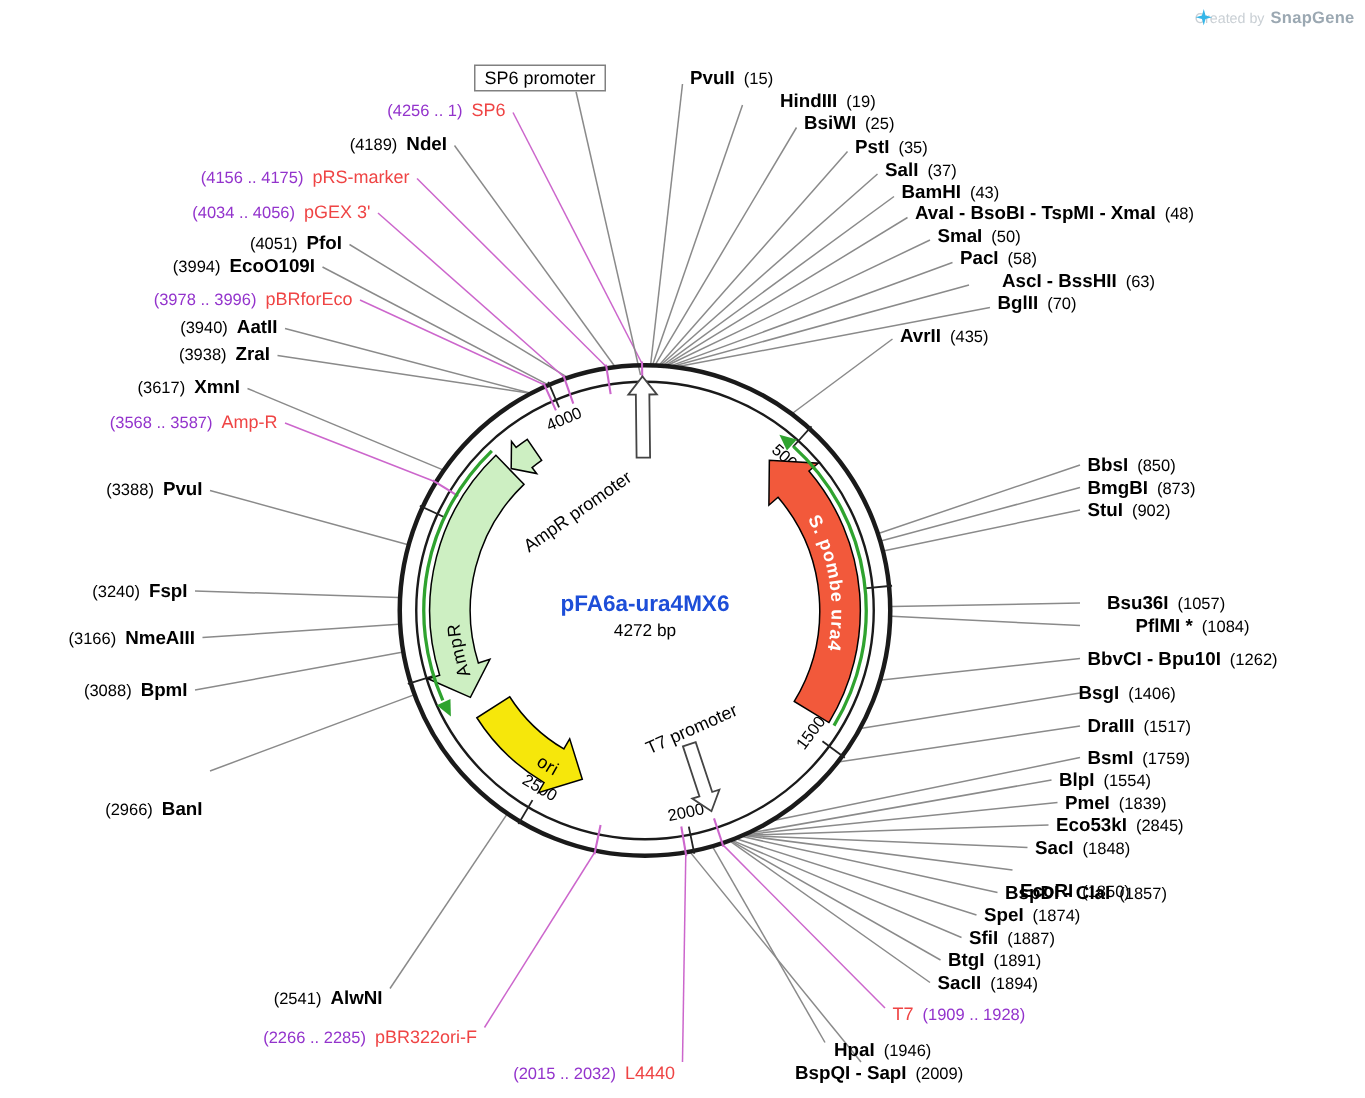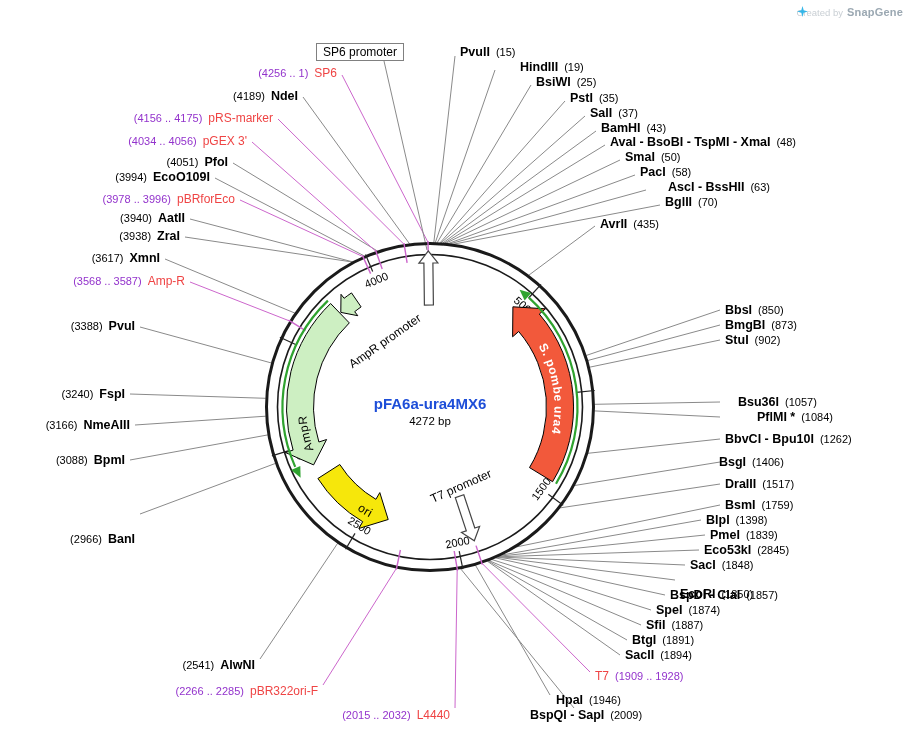--- a/index.html
+++ b/index.html
@@ -173,21 +173,21 @@
       <div class="map-label enzyme" style="top: 217px; left: 600px;"><span class="site-name">AvrII</span><span class="site-pos">(435)</span></div>
       <div class="map-label enzyme" style="top: 303px; left: 725px;"><span class="site-name">BbsI</span><span class="site-pos">(850)</span></div>
       <div class="map-label enzyme" style="top: 318px; left: 725px;"><span class="site-name">BmgBI</span><span class="site-pos">(873)</span></div>
       <div class="map-label enzyme" style="top: 333px; left: 725px;"><span class="site-name">StuI</span><span class="site-pos">(902)</span></div>
       <div class="map-label enzyme" style="top: 395px; left: 725px; margin-left: 13px;"><span class="site-name">Bsu36I</span><span class="site-pos">(1057)</span></div>
       <div class="map-label enzyme" style="top: 410px; left: 725px; padding-left: 32px;"><span class="site-name">PflMI *</span><span class="site-pos">(1084)</span></div>
       <div class="map-label enzyme" style="top: 432px; left: 725px;"><span class="site-name">BbvCI - Bpu10I</span><span class="site-pos">(1262)</span></div>
       <div class="map-label enzyme" style="top: 455px; left: 706px; margin-left: 13px;"><span class="site-name">BsgI</span><span class="site-pos">(1406)</span></div>
       <div class="map-label enzyme" style="top: 477px; left: 725px;"><span class="site-name">DraIII</span><span class="site-pos">(1517)</span></div>
       <div class="map-label enzyme" style="top: 498px; left: 725px;"><span class="site-name">BsmI</span><span class="site-pos">(1759)</span></div>
-      <div class="map-label enzyme" style="top: 513px; left: 706px;"><span class="site-name">BlpI</span><span class="site-pos">(1398)</span></div>
+      <div class="map-label enzyme" style="top: 513px; left: 706px;"><span class="site-name">BlpI</span><span class="site-pos">(1554)</span></div>
       <div class="map-label enzyme" style="top: 528px; left: 710px;"><span class="site-name">PmeI</span><span class="site-pos">(1839)</span></div>
       <div class="map-label enzyme" style="top: 543px; left: 704px;"><span class="site-name">Eco53kI</span><span class="site-pos">(2845)</span></div>
       <div class="map-label enzyme" style="top: 558px; left: 690px;"><span class="site-name">SacI</span><span class="site-pos">(1848)</span></div>
       <div class="map-label enzyme" style="top: 587px; left: 680px;"><span class="site-name">EcoRI</span><span class="site-pos">(1850)</span></div>
       <div class="map-label enzyme" style="top: 588px; left: 670px;"><span class="site-name">BspDI - ClaI</span><span class="site-pos">(1857)</span></div>
       <div class="map-label enzyme" style="top: 603px; left: 656px;"><span class="site-name">SpeI</span><span class="site-pos">(1874)</span></div>
       <div class="map-label enzyme" style="top: 618px; left: 646px;"><span class="site-name">SfiI</span><span class="site-pos">(1887)</span></div>
       <div class="map-label enzyme" style="top: 633px; left: 632px;"><span class="site-name">BtgI</span><span class="site-pos">(1891)</span></div>
       <div class="map-label enzyme" style="top: 648px; left: 625px;"><span class="site-name">SacII</span><span class="site-pos">(1894)</span></div>
       <div class="map-label primer" style="top: 669px; left: 595px;"><span class="site-name">T7</span><span class="site-pos">(1909 .. 1928)</span></div>

